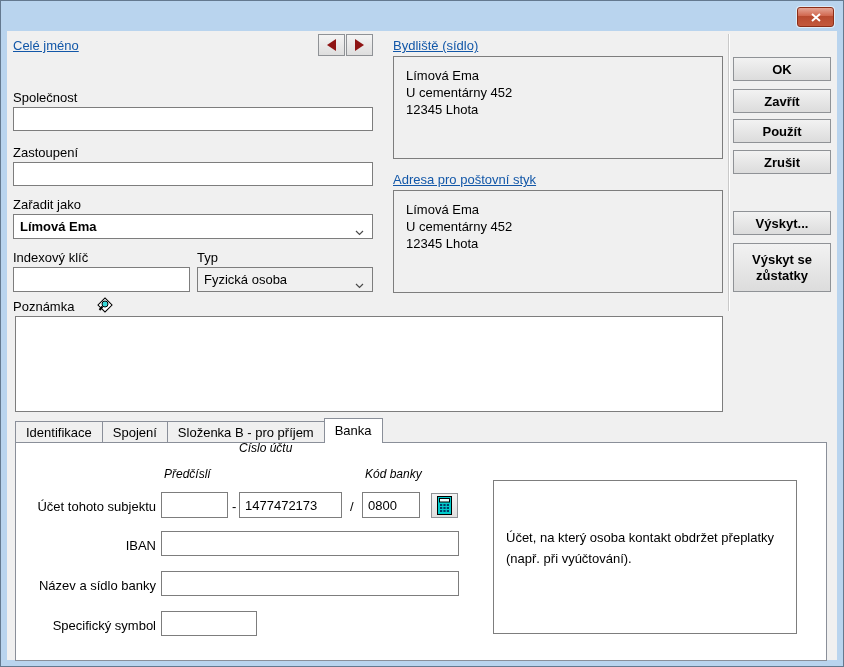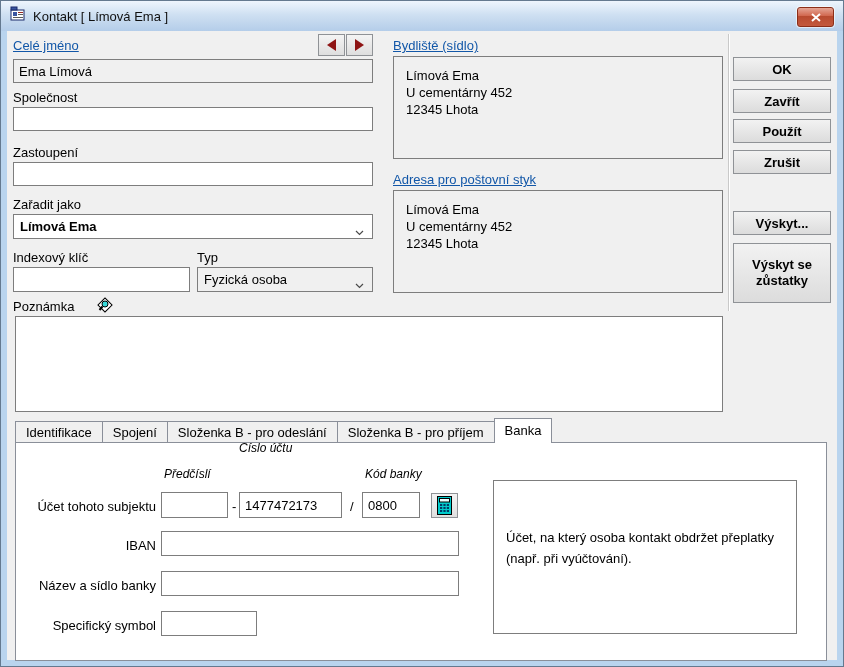--- a/index.html
+++ b/index.html
@@ -57,21 +57,21 @@
   }
 
   .vsep { position:absolute; width:1px; background:#c9c9c9; box-shadow:1px 0 0 #ffffff; }
 
   .btn {
     position:absolute; width:98px; height:24px;
     background:linear-gradient(#f2f2f2,#dcdcdc); border:1px solid #8f9296;
     font:bold 13px "Liberation Sans", sans-serif; color:#000;
     display:flex; align-items:center; justify-content:center; text-align:center; cursor:pointer;
   }
-  .btn.tall { height:60px; line-height:16px; padding:0 16px; }
+  .btn.tall { height:49px; line-height:16px; padding:0 16px; }
 
   .tabstrip { position:absolute; left:14px; top:417px; height:25px; display:flex; align-items:flex-end; z-index:3; }
   .tab {
     height:22px; line-height:21px; padding:0 10px; font-size:13px;
     background:#f0f0f0; border:1px solid #8a8f99; margin-left:-1px; cursor:pointer; white-space:nowrap;
   }
   .tab:first-child { margin-left:0; }
   .tab.active { height:25px; line-height:23px; background:#ffffff; border-bottom:none; position:relative; z-index:4; }
 
   .tabpanel { position:absolute; left:14px; top:441px; width:812px; height:219px; background:#fff; border:1px solid #8a8f99; z-index:1; }
@@ -90,51 +90,37 @@
   .infobox { position:absolute; border:1px solid #7d7d7d; background:#fff; z-index:2; }
   .infobox .itext { position:absolute; left:12px; top:46px; width:282px; font-size:13px; line-height:21px; color:#000; }
 
   .win-icon, .note-icon { display:inline-block; }
 </style>
 </head>
 <body>
 
 <div class="window">
 
-  <div class="titlebar">
-    <span class="win-icon">
-      <svg width="16" height="16" viewBox="0 0 16 16">
-        <rect x="1" y="4" width="13" height="10" fill="#ffffff" stroke="#1a2a6b"></rect>
-        <rect x="1" y="1" width="6" height="3" fill="#3a55a0" stroke="#1a2a6b"></rect>
-        <rect x="3" y="6" width="4" height="4" fill="#3a55a0"></rect>
-        <rect x="8" y="6" width="5" height="1" fill="#9a2b20"></rect>
-        <rect x="8" y="8" width="5" height="1" fill="#5a5a5a"></rect>
-        <rect x="3" y="11" width="10" height="1" fill="#5a5a5a"></rect>
-      </svg>
-    </span>
-    <span class="title-text">Kontakt  [ Límová Ema ]</span>
-  </div>
   <div class="close-btn">
     <svg width="10" height="9" viewBox="0 0 10 9">
       <path d="M1 1 L9 8 M9 1 L1 8" stroke="#ffffff" stroke-width="2" fill="none"></path>
     </svg>
   </div>
 
   <div class="client"></div>
 
   <div class="link" style="left:12px; top:37px;">Celé jméno</div>
 
   <div class="navbtn" style="left:317px; top:33px;">
     <span class="tri-left"></span>
   </div>
   <div class="navbtn" style="left:345px; top:33px;">
     <span class="tri-right"></span>
   </div>
 
-  <input class="fld ro" style="left: 12px; top: 58px; width: 360px; height: 24px;" value="Ema Límová">
 
   <div class="lbl" style="left:12px; top:89px;">Společnost</div>
   <input class="fld" style="left: 12px; top: 106px; width: 360px; height: 24px;">
 
   <div class="lbl" style="left:12px; top:144px;">Zastoupení</div>
   <input class="fld" style="left: 12px; top: 161px; width: 360px; height: 24px;">
 
   <div class="lbl" style="left:12px; top:196px;">Zařadit jako</div>
   <div class="combo" style="left:12px; top:213px; width:360px; height:25px;">
     <span class="val bold">Límová Ema</span>
@@ -187,21 +173,20 @@
   <div class="btn" style="left:732px; top:56px;">OK</div>
   <div class="btn" style="left:732px; top:88px;">Zavřít</div>
   <div class="btn" style="left:732px; top:118px;">Použít</div>
   <div class="btn" style="left:732px; top:149px;">Zrušit</div>
   <div class="btn" style="left:732px; top:210px;">Výskyt...</div>
   <div class="btn tall" style="left:732px; top:242px;">Výskyt se zůstatky</div>
 
   <div class="tabstrip">
     <div class="tab">Identifikace</div>
     <div class="tab">Spojení</div>
-    <div class="tab">Složenka B - pro odeslání</div>
     <div class="tab">Složenka B - pro příjem</div>
     <div class="tab active">Banka</div>
   </div>
 
   <div class="tabpanel"></div>
 
   <div class="bank">
     <div class="ithdr" style="left:163px; top:466px;">Předčíslí</div>
     <div class="ithdr" style="left:238px; top:440px;">Číslo účtu</div>
     <div class="ithdr" style="left:364px; top:466px;">Kód banky</div>

